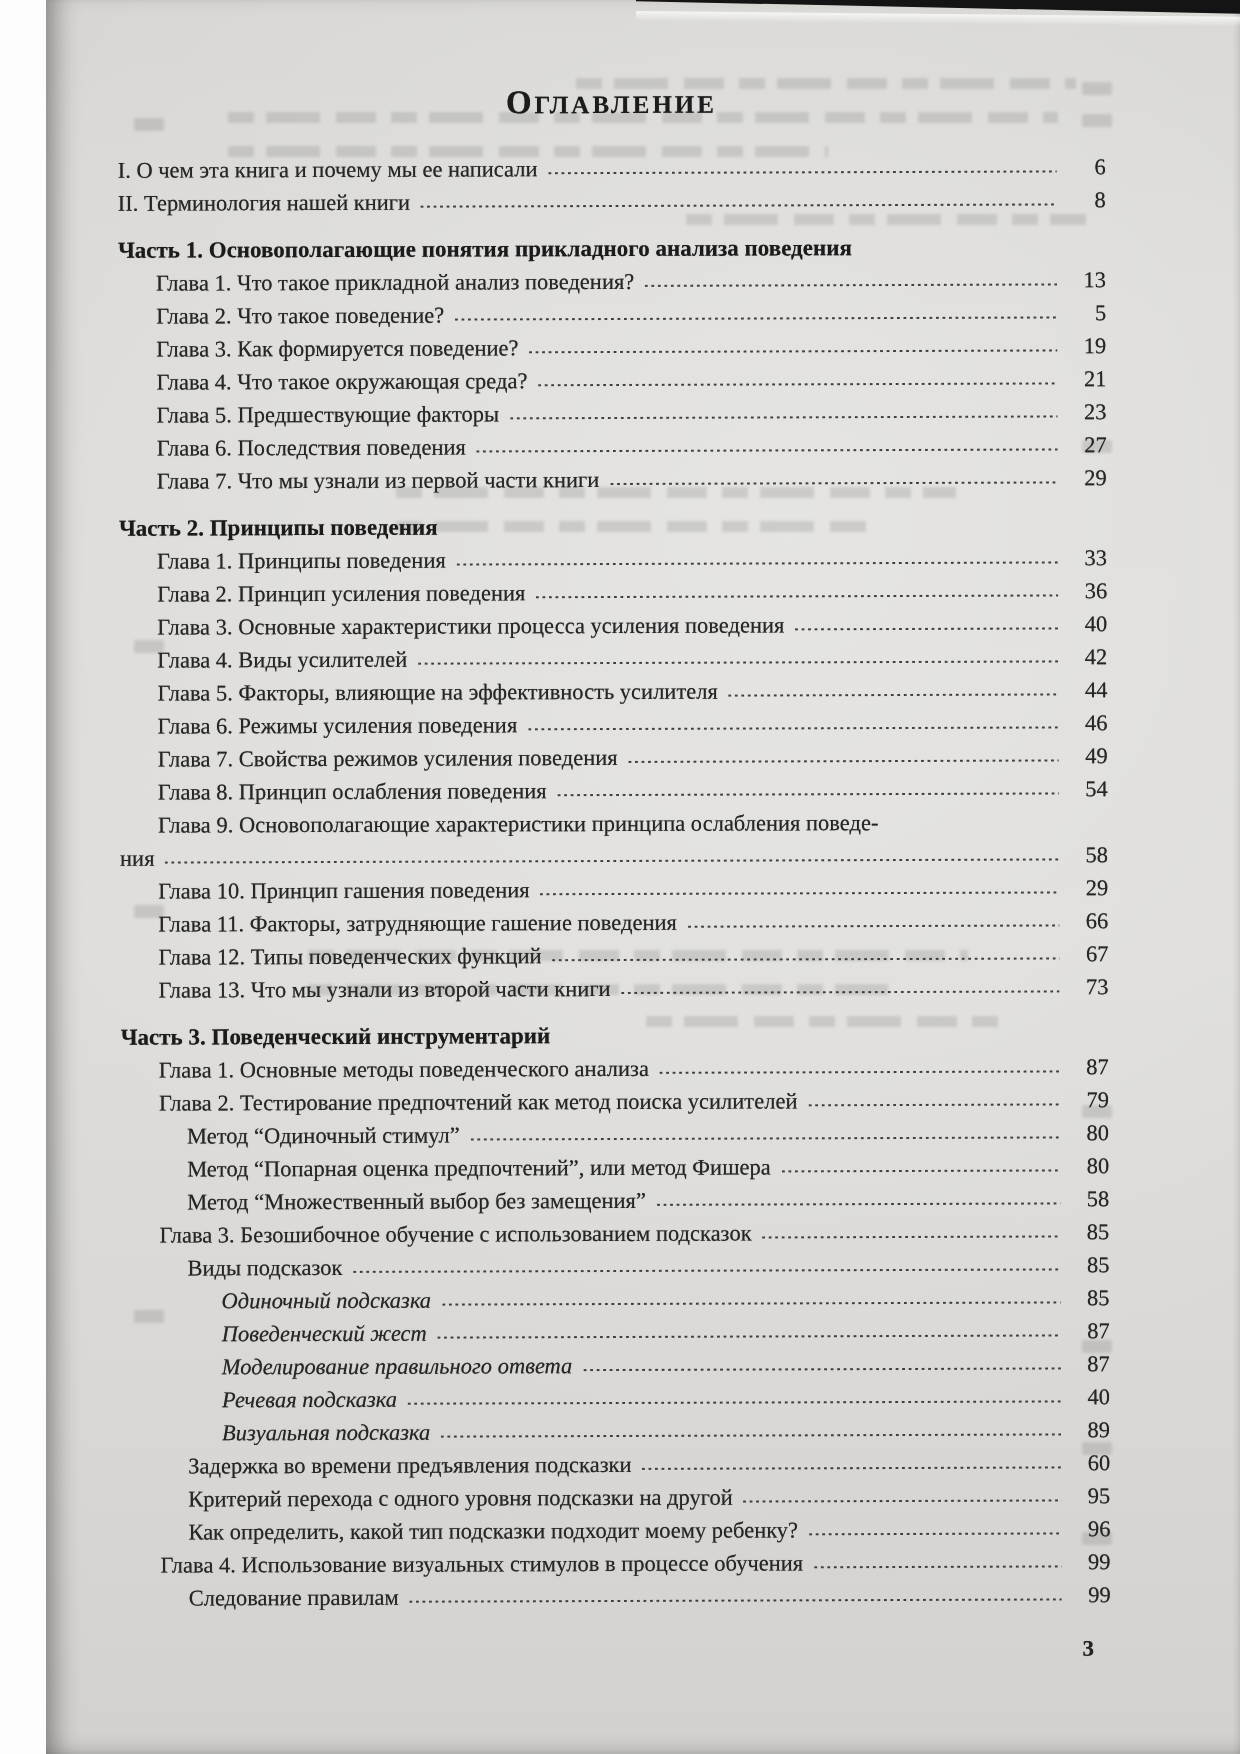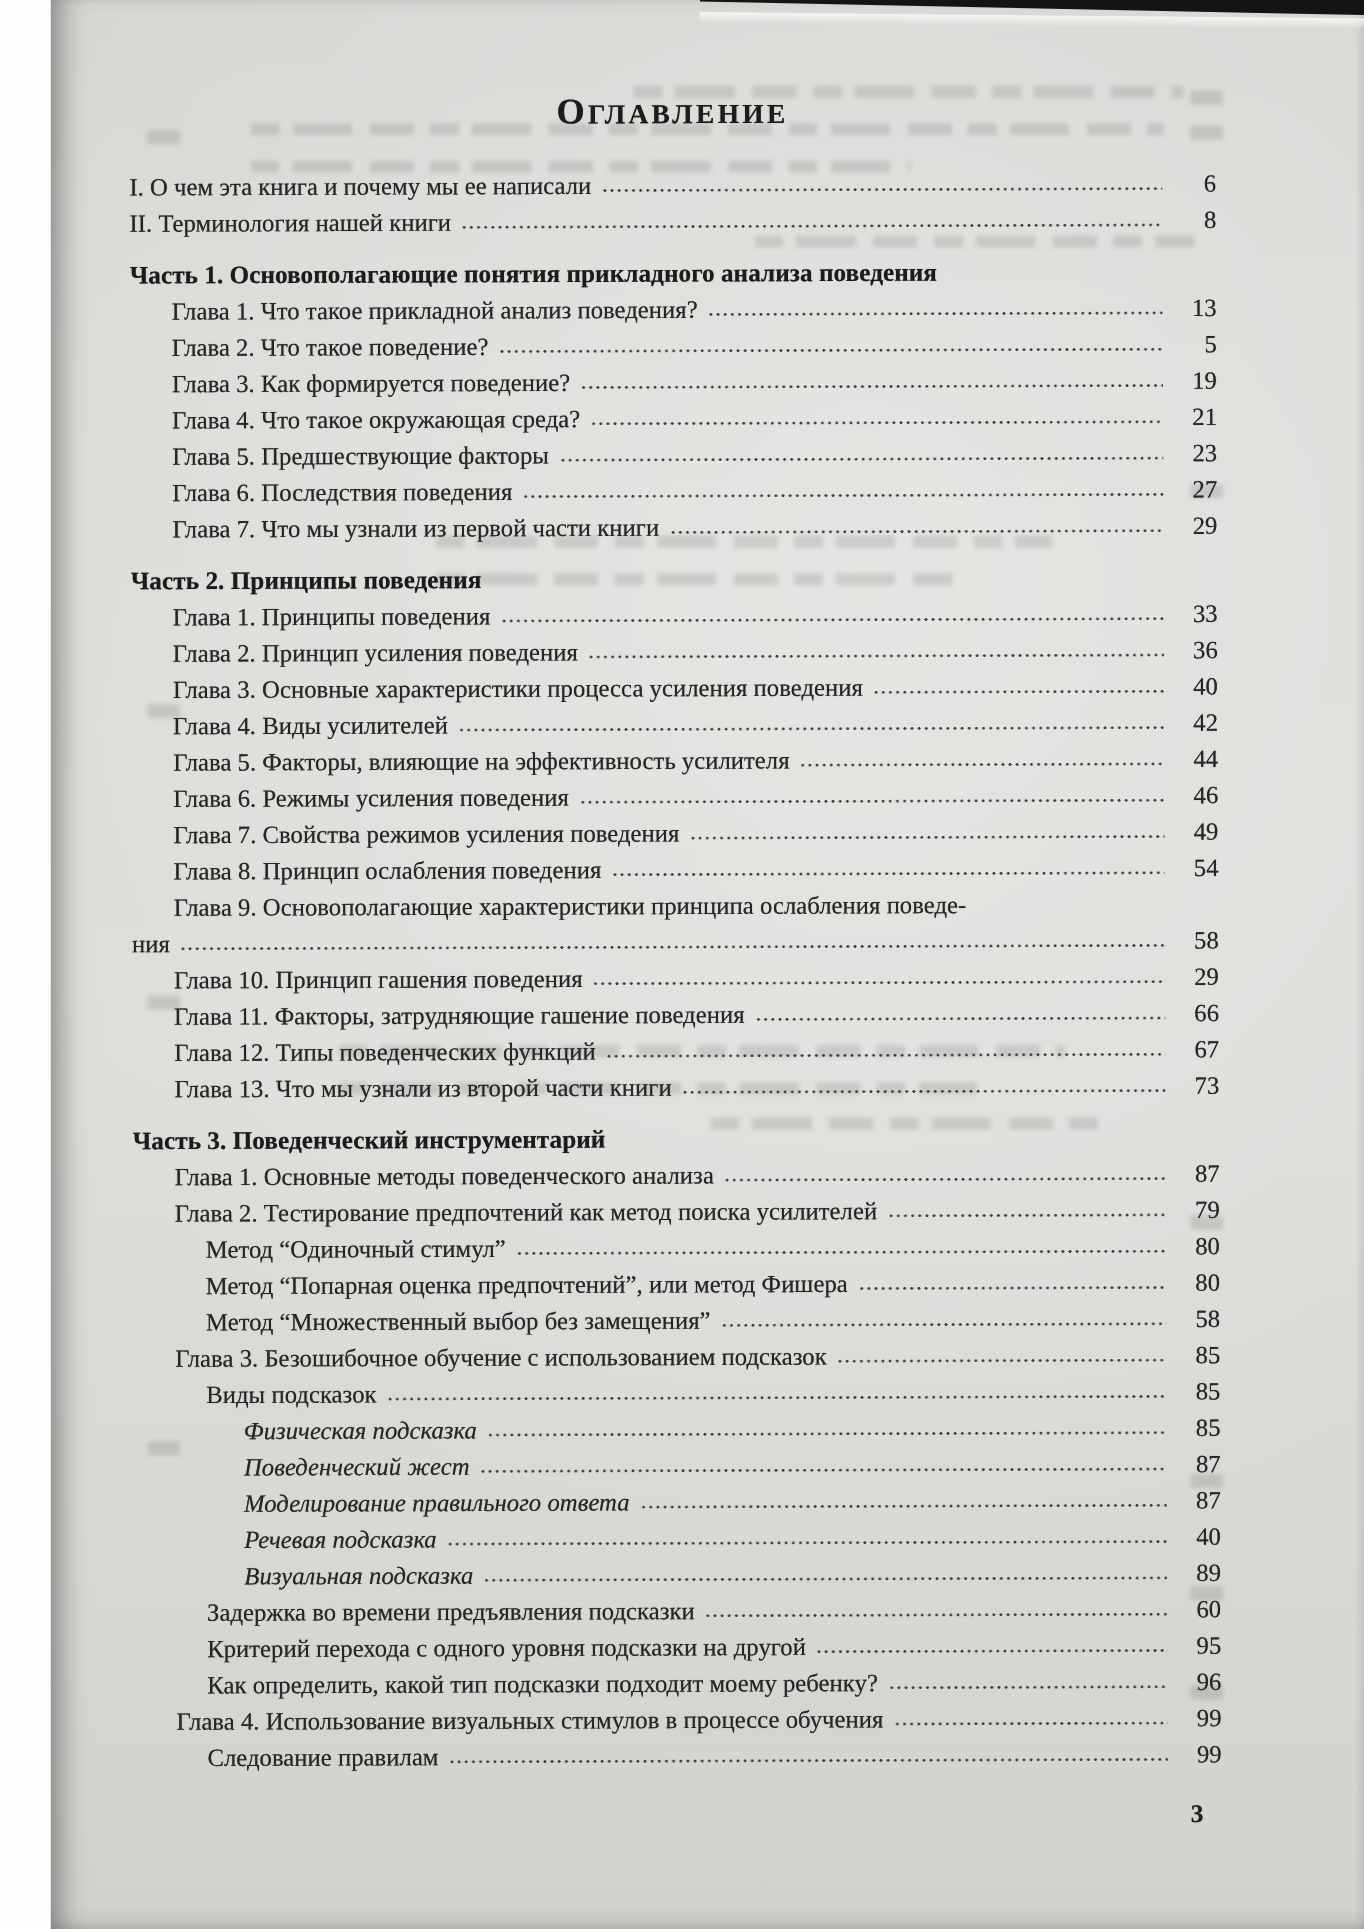--- a/index.html
+++ b/index.html
@@ -271,21 +271,21 @@
             <span class="label">Глава 3. Безошибочное обучение с использованием подсказок</span>
             <span class="leader"></span>
             <span class="pagenum">85</span>
           </div>
           <div class="row indent-2">
             <span class="label">Виды подсказок</span>
             <span class="leader"></span>
             <span class="pagenum">85</span>
           </div>
           <div class="row indent-3 italic">
-            <span class="label">Физическая подсказка</span>
+            <span class="label">Одиночный подсказка</span>
             <span class="leader"></span>
             <span class="pagenum">85</span>
           </div>
           <div class="row indent-3 italic">
             <span class="label">Поведенческий жест</span>
             <span class="leader"></span>
             <span class="pagenum">87</span>
           </div>
           <div class="row indent-3 italic">
             <span class="label">Моделирование правильного ответа</span>

